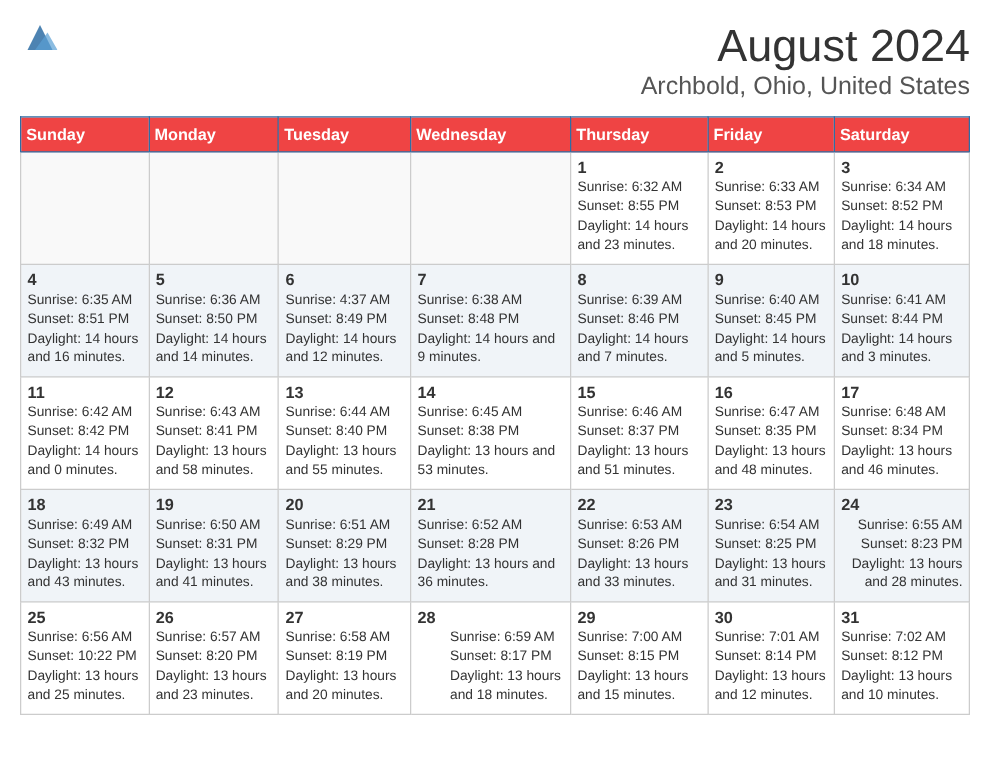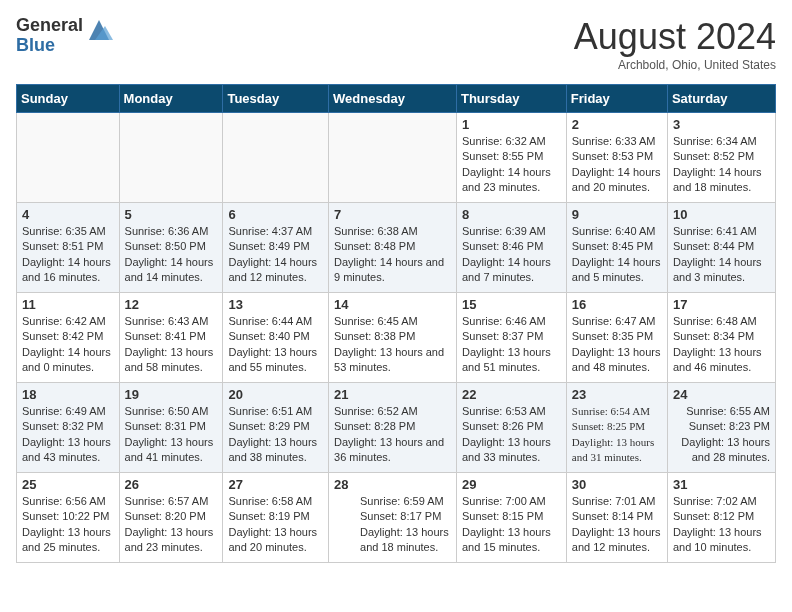--- a/index.html
+++ b/index.html
@@ -34,30 +34,30 @@
     }
     .title-area {
       text-align: right;
     }
     .main-title {
       font-size: 36px;
       font-weight: normal;
       color: #333;
     }
     .sub-title {
-      font-size: 12px;
+      font-size: 20px;
       color: #555;
     }
     table {
       width: 100%;
       border-collapse: collapse;
       font-size: 11px;
     }
     thead tr {
-      background: #0c4a6e;
+      background: #ef4444;
       color: #fff;
     }
     thead th {
       padding: 6px 4px;
       text-align: left;
       font-size: 13px;
       font-weight: bold;
       border: 1px solid #2e6da4;
     }
     tbody tr {
@@ -88,24 +88,20 @@
     }
     .empty-cell {
       background: #f9f9f9;
     }
   </style>
 </head>
 <body>
 
 <div class="header-area">
   <div class="logo">
-    <div>
-      <span class="logo-text logo-general">General</span><br>
-      <span class="logo-text logo-blue">Blue</span>
-    </div>
     <svg class="logo-icon" viewBox="0 0 28 28">
       <polygon points="4,24 14,4 24,24" fill="#2e6da4" opacity="0.85"></polygon>
       <polygon points="10,24 20,10 28,24" fill="#5a9fd4" opacity="0.7"></polygon>
     </svg>
   </div>
   <div class="title-area">
     <div class="main-title">August 2024</div>
     <div class="sub-title">Archbold, Ohio, United States</div>
   </div>
 </div>
@@ -261,21 +257,21 @@
 Daylight: 13 hours and 36 minutes.</div>
         </td>
         <td>
           <span class="day-number">22</span>
           <div class="day-info" style="white-space: pre-line;">Sunrise: 6:53 AM
 Sunset: 8:26 PM
 Daylight: 13 hours and 33 minutes.</div>
         </td>
         <td>
           <span class="day-number">23</span>
-          <div class="day-info" style="white-space: pre-line; font-family: Liberation Serif, serif;">Sunrise: 6:54 AM
+          <div class="day-info" style="white-space: pre-line;">Sunrise: 6:54 AM
 Sunset: 8:25 PM
 Daylight: 13 hours and 31 minutes.</div>
         </td>
         <td>
           <span class="day-number">24</span>
           <div class="day-info" style="white-space: pre-line; text-align: right;">Sunrise: 6:55 AM
 Sunset: 8:23 PM
 Daylight: 13 hours and 28 minutes.</div>
         </td>
       </tr>

